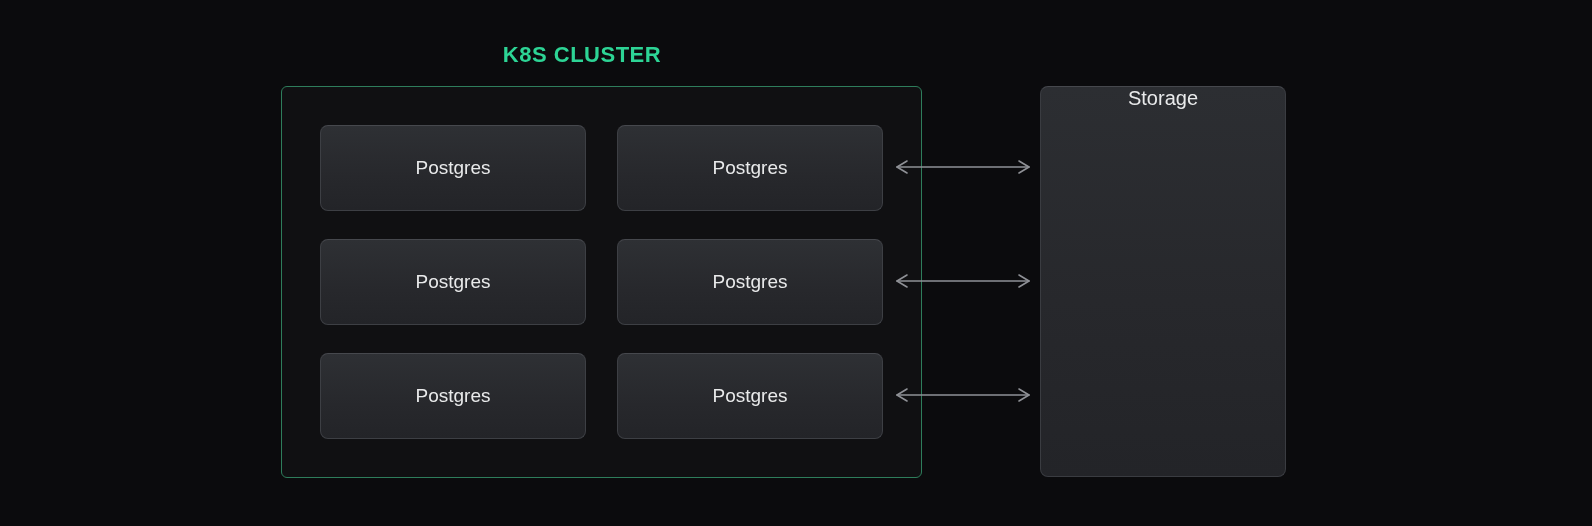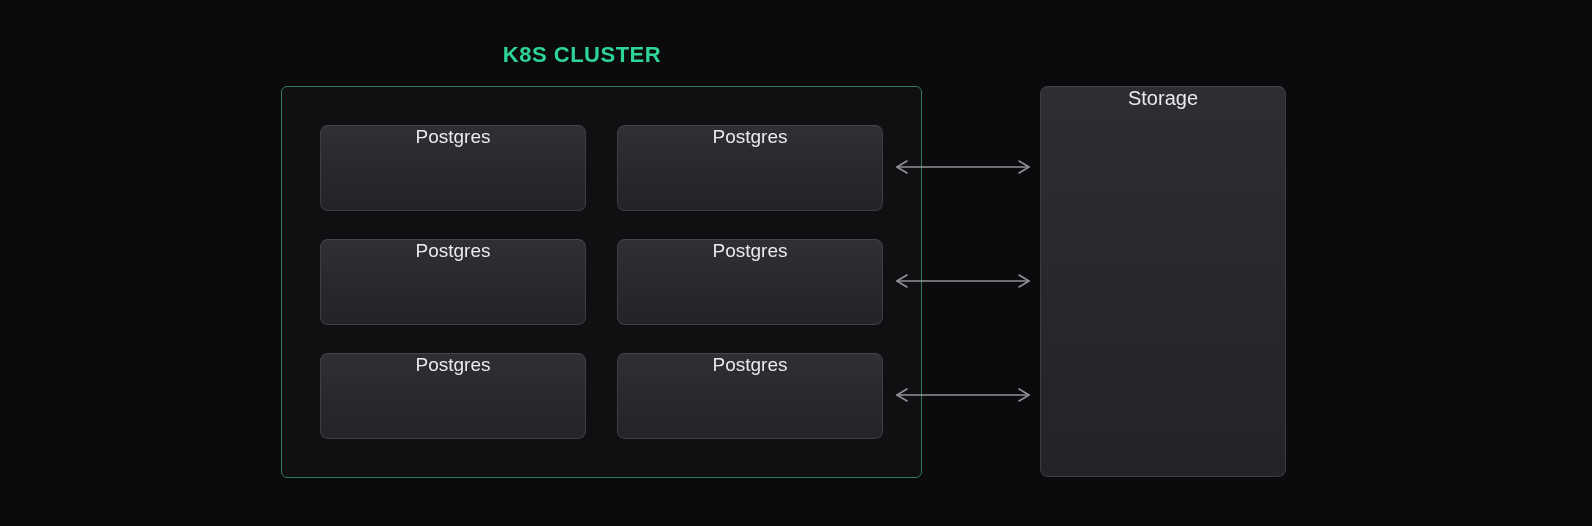--- a/index.html
+++ b/index.html
@@ -45,21 +45,21 @@
     row-gap:28px;
   }
 
   .node{
     height:86px;
     border-radius:8px;
     border:1px solid var(--node-border);
     border-top-color:#46484d;
     background:linear-gradient(180deg,#2e3034 0%,#27282c 60%,#232428 100%);
     display:flex;
-    align-items:flex-start;
+    align-items:center;
     justify-content:center;
     color:var(--text);
     font-size:19px;
   }
 
   .storage-box{
     position:absolute;
     left:1040px; top:86px;
     width:246px; height:391px;
     border-radius:8px;

